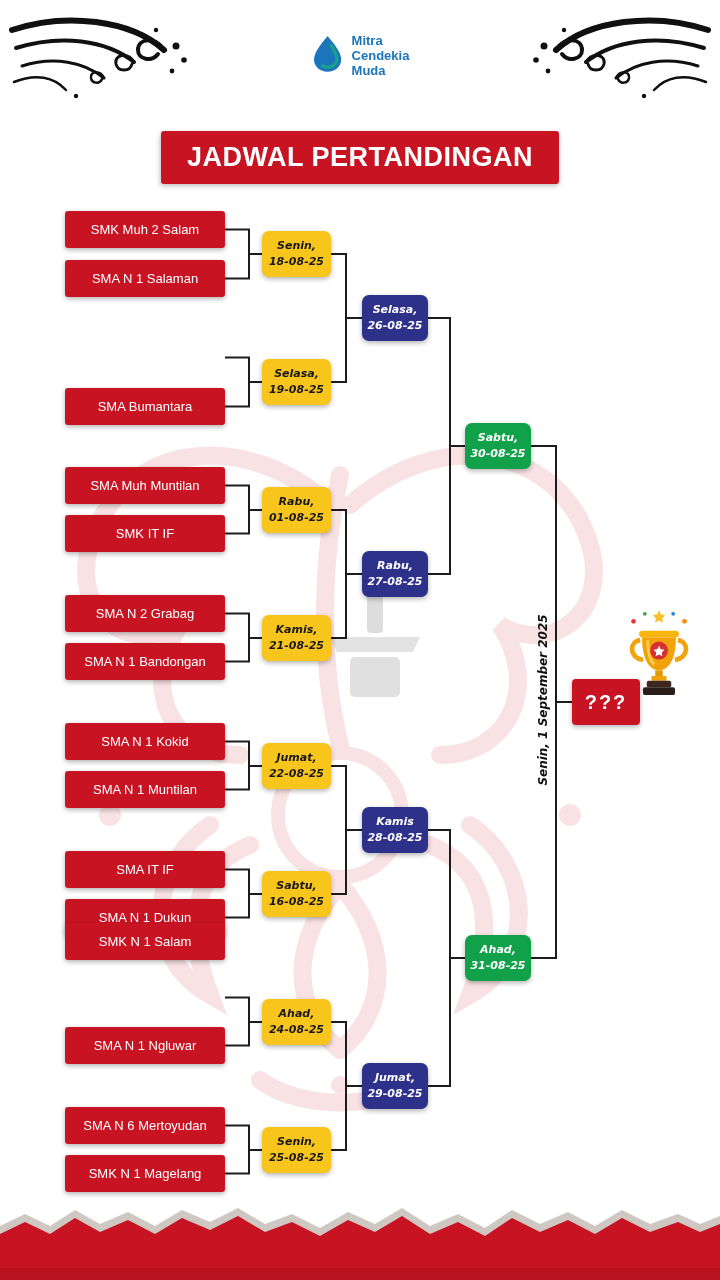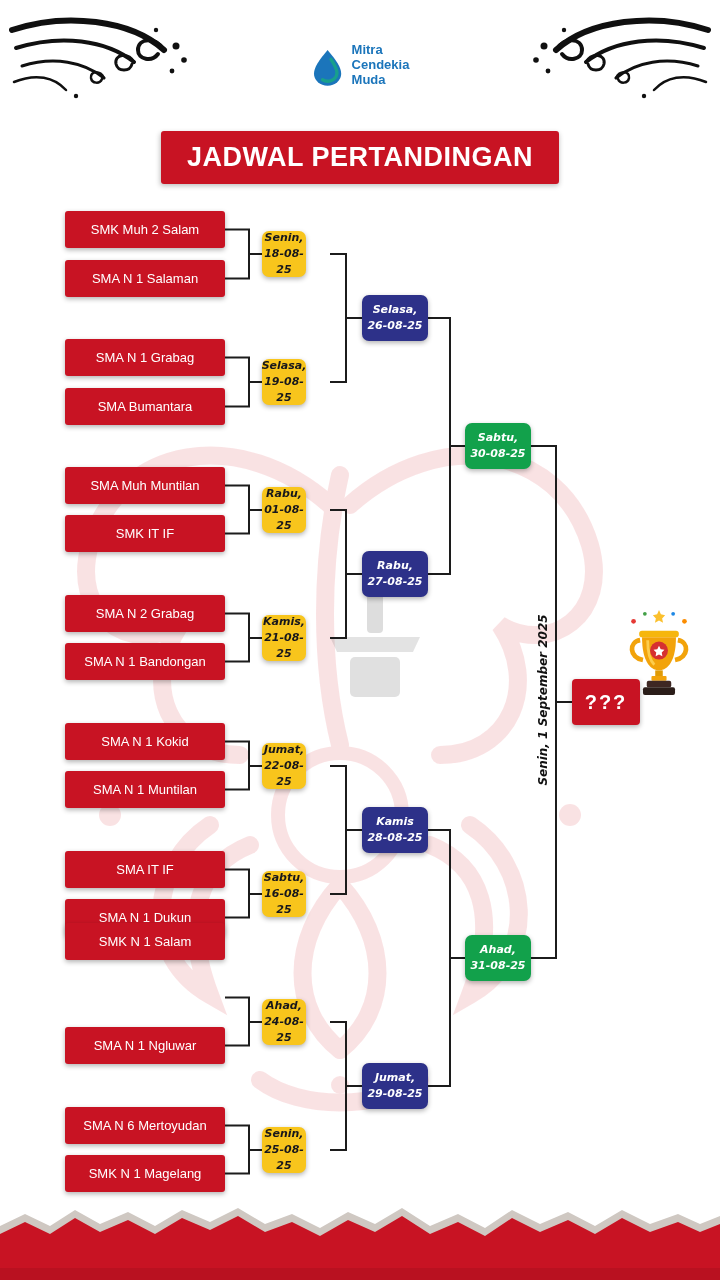--- a/index.html
+++ b/index.html
@@ -2,36 +2,36 @@
 <html style="--red: #c81323; --yellow: #f8c51c; --blue: #2d3189; --green: #12a14b; --logo_blue: #1b75bb; --line: #1c1c1c;"><head>
 <meta charset="utf-8">
 <style>
   html,body{margin:0;padding:0;background:#fff;}
   #page{position:relative;width:720px;height:1280px;background:#fff;overflow:hidden;
         font-family:"Liberation Sans",sans-serif;}
 
   svg.abs{position:absolute;pointer-events:none;}
 
   
-  .logo{position:absolute;top:42px;left:50%;transform:translateX(-50%);
-        display:flex;align-items:flex-end;gap:7px;z-index:4;}
+  .logo{position:absolute;top:33px;left:50%;transform:translateX(-50%);
+        display:flex;align-items:flex-start;gap:7px;z-index:4;}
   .logo-text{color:var(--logo_blue,#1b75bb);font-size:13px;font-weight:700;line-height:15px;}
 
   
   .title{position:absolute;top:131px;left:50%;transform:translateX(-50%);
          background:var(--red,#c81323);color:#fff;font-weight:800;font-size:27px;
          letter-spacing:.5px;padding:11px 26px;white-space:nowrap;z-index:4;border-radius:3px;
          box-shadow:0 2px 5px rgba(0,0,0,.25);}
 
   
   .team{position:absolute;left:65px;width:160px;height:37px;background:var(--red,#c81323);
         color:#fff;display:flex;align-items:center;justify-content:center;font-size:13px;
         font-weight:500;border-radius:3px;box-shadow:0 2px 5px rgba(0,0,0,.3);z-index:3;
         text-align:left;}
-  .datebox{position:absolute;width:44px;height:46px;border-radius:7px;display:flex;
+  .datebox{position:absolute;width:69px;height:46px;border-radius:7px;display:flex;
         flex-direction:column;align-items:center;justify-content:center;
         font-family:"DejaVu Sans",sans-serif;font-style:italic;font-weight:600;font-size:11px;
         line-height:1.45;box-shadow:0 2px 5px rgba(0,0,0,.3);z-index:3;text-align:center;}
   .yellow{left:262px;background:var(--yellow,#f8c51c);color:#17171c;}
   .blue{left:362px;width:66px;background:var(--blue,#2d3189);color:#fff;}
   .green{left:465px;width:66px;background:var(--green,#12a14b);color:#fff;}
   .finalbox{position:absolute;left:572px;top:679px;width:68px;height:46px;
         background:var(--red,#c81323);color:#fff;display:flex;align-items:center;
         justify-content:center;font-weight:800;font-size:20px;letter-spacing:2px;
         border-radius:4px;box-shadow:0 2px 5px rgba(0,0,0,.3);z-index:3;}
@@ -148,21 +148,20 @@
       <div>Mitra</div>
       <div>Cendekia</div>
       <div>Muda</div>
     </div>
   </div>
 
   <div class="title">JADWAL PERTANDINGAN</div>
 
   <div class="team" style="top:211px">SMK Muh 2 Salam</div>
   <div class="team" style="top:260px">SMA N 1 Salaman</div>
-  <div class="team" style="top:339px">SMA N 1 Grabag</div>
   <div class="team" style="top:388px">SMA Bumantara</div>
   <div class="team" style="top:467px">SMA Muh Muntilan</div>
   <div class="team" style="top:515px">SMK IT IF</div>
   <div class="team" style="top:595px">SMA N 2 Grabag</div>
   <div class="team" style="top:643px">SMA N 1 Bandongan</div>
   <div class="team" style="top:723px">SMA N 1 Kokid</div>
   <div class="team" style="top:771px">SMA N 1 Muntilan</div>
   <div class="team" style="top:851px">SMA IT IF</div>
   <div class="team" style="top:899px">SMA N 1 Dukun</div>
   <div class="team" style="top:923px">SMK N 1 Salam</div>

